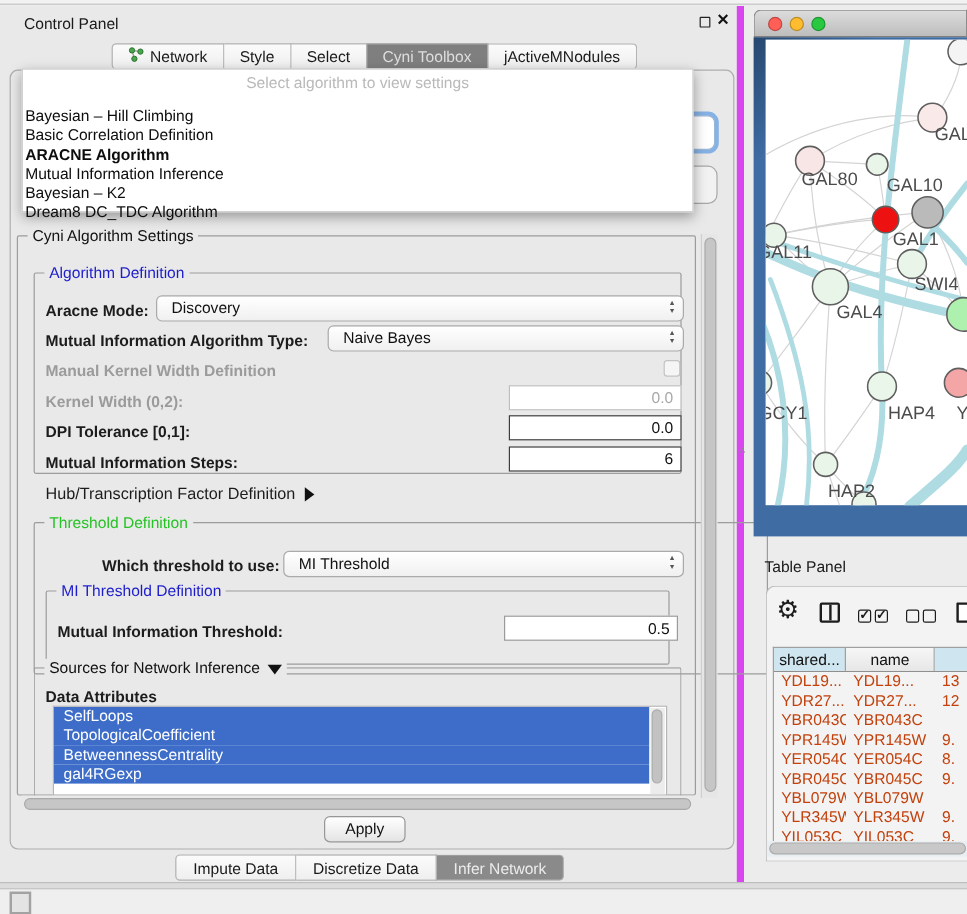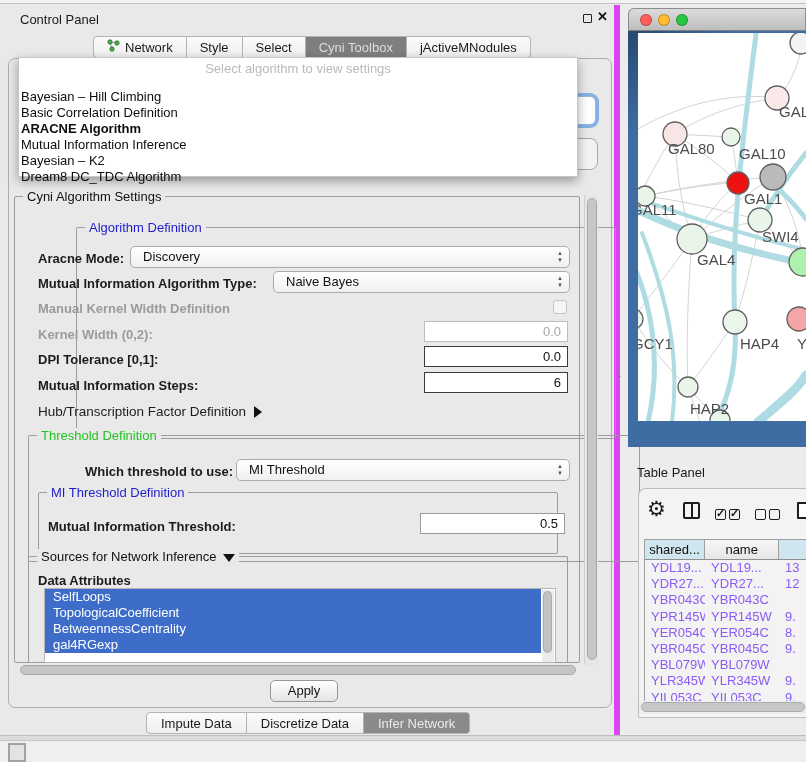--- a/index.html
+++ b/index.html
@@ -91,21 +91,21 @@
   .tp-title { position:absolute; left:637px; top:465px; font-size:13px; color:#1a1a1a; }
   .tp { position:absolute; left:638px; top:488px; width:168px; height:230px; background:#f3f3f3; border:1px solid #bdbdbd; border-radius:8px 0 0 0; border-right:none; overflow:hidden; }
   .tp-toolbar { position:absolute; left:0; top:0; width:168px; height:48px; }
   .ticon { position:absolute; top:16px; }
   .gear { left:8px; top:9px; font-size:21px; color:#1c1c1c; line-height:22px; }
   .tbl { position:absolute; left:5px; top:50px; width:163px; height:162px; overflow:hidden; font-size:13px; border-top:1px solid #9f9f9f; border-left:1px solid #9f9f9f; }
   .tbl-head { display:flex; height:20px; border-bottom:1px solid #8f8f8f; }
   .th { border-right:1px solid #9f9f9f; background:#cfe5ef; text-align:center; line-height:19px; color:#111; overflow:hidden; white-space:nowrap; }
   .th.gray { background:linear-gradient(#f6f6f6,#e7e7e7); }
   .tr { display:flex; height:16.2px; }
-  .td { overflow:hidden; white-space:nowrap; color:#8b5cf6; line-height:16px; padding-left:6px; }
+  .td { overflow:hidden; white-space:nowrap; color:#c2410c; line-height:16px; padding-left:6px; }
   .c1 { width:65px; } .c2 { width:80px; } .c3 { width:30px; }
   .tp-hscroll { position:absolute; left:0px; top:212px; width:168px; height:13px; background:#e8eef1; }
   .tp-hscroll .thumb { position:absolute; left:2px; top:1px; width:164px; height:10px; background:#c8c8c8; border:1px solid #ababab; border-radius:5px; }
 
   
   .cbx { display:inline-block; width:11px; height:11px; border:1.6px solid #1c1c1c; border-radius:2px; position:relative; margin-right:3px; }
   .cbx.on:after { content:"✓"; position:absolute; left:0px; top:-3px; font-size:11px; font-weight:bold; color:#1c1c1c; }
   .splitcols { display:inline-block; width:17px; height:17px; border:2px solid #1c1c1c; border-radius:2px; position:relative; }
   .splitcols:after { content:""; position:absolute; left:6px; top:0; width:2px; height:13px; background:#1c1c1c; }
   .docicon { display:inline-block; width:13px; height:17px; border:2px solid #1c1c1c; border-radius:1px; background:#fff; }
@@ -160,21 +160,21 @@
     <div class="inner-panel"></div>
     <div class="hid-combo"></div>
     <div class="hid-box"></div>
 
     <div style="position:absolute; left:0; top:0; width:620px; height:730px;">
 
       <div class="fs" style="left:14px; top:191px; width:566px; height:467px;">
         <span class="fs-legend leg-black">Cyni Algorithm Settings</span>
       </div>
 
-      <div class="fs" style="left:28px; top:222px; width:540px; height:212px;margin-left:48px;">
+      <div class="fs" style="left:28px; top:222px; width:540px; height:168px;">
         <span class="fs-legend leg-blue">Algorithm Definition</span>
       </div>
       <span class="lbl" style="left:38px; top:246px;">Aracne Mode:</span>
       <div class="combo" style="left:130px; top:241px; width:440px;">
         <span>Discovery</span>
         <span class="arrows">▲<br>▼</span>
       </div>
       <span class="lbl" style="left:38px; top:271px;">Mutual Information Algorithm Type:</span>
       <div class="combo" style="left:273px; top:266px; width:297px;">
         <span>Naive Bayes</span>

